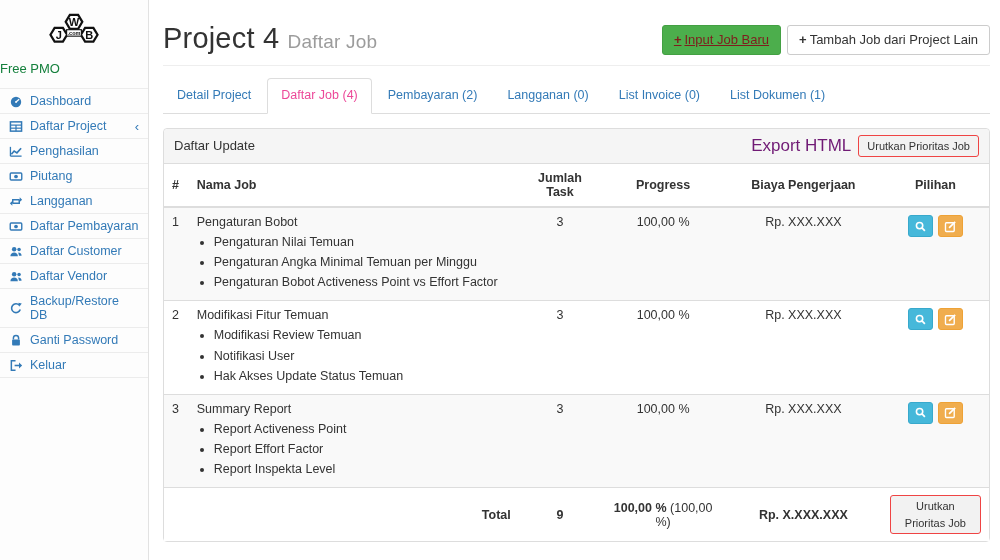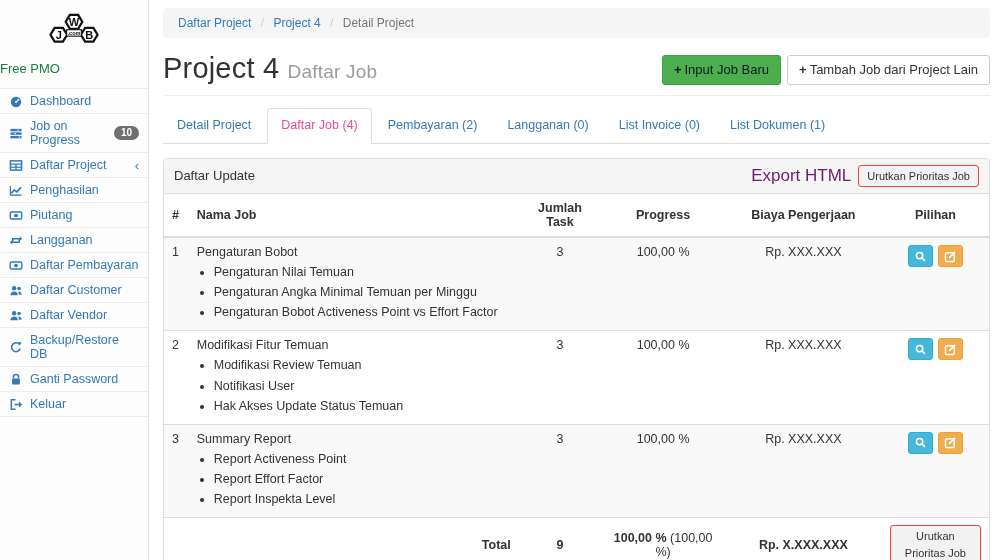--- a/index.html
+++ b/index.html
@@ -39,21 +39,21 @@
   .page-head { display:flex; align-items:flex-end; justify-content:space-between; margin:14px 0 6px; }
   .page-title { margin:0; font-size:29px; font-weight:500; color:#333; letter-spacing:0.2px; }
   .page-title small { font-size:19px; color:#9c9c9c; font-weight:400; }
   .head-buttons { display:flex; gap:6px; }
   .btn {
     font-family:"Liberation Sans",sans-serif;
     border-radius:3px; font-size:13px; padding:5px 11px; cursor:pointer;
     border:1px solid #ccc; background:#fff; color:#333; line-height:1.4;
   }
   .btn .plus { font-weight:bold; margin-right:3px; }
-  .btn-success { background:#4caf50; background:#47a447; background:#4cae4c; border-color:#43a043; color:#0f172a; }
+  .btn-success { background:#4caf50; background:#47a447; background:#4cae4c; border-color:#43a043; color:#7f1d1d;text-decoration:underline; }
   hr.head-hr { border:0; border-top:1px solid #eee; margin:10px 0 12px; }
 
   
   .tabs { list-style:none; display:flex; margin:0; padding:0; border-bottom:1px solid #ddd; }
   .tab {
     padding:8px 13px; margin-bottom:-1px; margin-right:2px;
     color:#337ab7; font-size:12.5px; cursor:pointer;
     border:1px solid transparent; border-radius:4px 4px 0 0; line-height:1.4;
   }
   .tab.active { background:#fff; border-color:#ddd #ddd #fff; color:#ec4899; cursor:default; }
@@ -122,38 +122,20 @@
         <span class="i">
             <svg viewBox="0 0 14 14" width="14" height="13">
               <circle cx="7" cy="7.5" r="5.6" fill="#337ab7"></circle>
               <line x1="7" y1="7.5" x2="10.4" y2="4.6" stroke="#fdfdfd" stroke-width="1.4"></line>
               <circle cx="7" cy="7.5" r="1" fill="#fdfdfd"></circle>
             </svg>
           </span>
         <span>Dashboard</span>
       </div>
 
-      <div class="nav-item">
-        <span class="i">
-            <svg viewBox="0 0 14 14" width="14" height="13">
-              <g fill="#337ab7">
-                <rect x="1" y="2" width="12" height="2.6"></rect>
-                <rect x="1" y="5.8" width="12" height="2.6"></rect>
-                <rect x="1" y="9.6" width="12" height="2.6"></rect>
-              </g>
-              <g fill="#fdfdfd">
-                <rect x="8.5" y="2.7" width="1.4" height="1.2"></rect>
-                <rect x="5.5" y="6.5" width="1.4" height="1.2"></rect>
-                <rect x="10" y="10.3" width="1.4" height="1.2"></rect>
-              </g>
-            </svg>
-          </span>
-        <span>Job on Progress</span>
-        <span class="badge">10</span>
-      </div>
 
       <div class="nav-item">
         <span class="i">
             <svg viewBox="0 0 14 14" width="14" height="13">
               <rect x="1" y="2" width="12" height="10" fill="none" stroke="#337ab7" stroke-width="1.6"></rect>
               <line x1="1" y1="5.5" x2="13" y2="5.5" stroke="#337ab7" stroke-width="1.3"></line>
               <line x1="1" y1="8.8" x2="13" y2="8.8" stroke="#337ab7" stroke-width="1.3"></line>
               <line x1="7" y1="5.5" x2="7" y2="12" stroke="#337ab7" stroke-width="1.3"></line>
             </svg>
           </span>
@@ -258,27 +240,20 @@
             </svg>
           </span>
         <span>Keluar</span>
       </div>
 
     </nav>
   </aside>
 
   <main class="content">
 
-    <div class="breadcrumb">
-      <a class="bc-link">Daftar Project</a>
-      <span class="sep">/</span>
-      <a class="bc-link">Project 4</a>
-      <span class="sep">/</span>
-      <span>Detail Project</span>
-    </div>
 
     <div class="page-head">
       <h1 class="page-title">
         <span>Project 4</span>
         <small>Daftar Job</small>
       </h1>
       <div class="head-buttons">
         <button class="btn btn-success"><span class="plus">+</span><span>Input Job Baru</span></button>
         <button class="btn"><span class="plus">+</span><span>Tambah Job dari Project Lain</span></button>
       </div>

